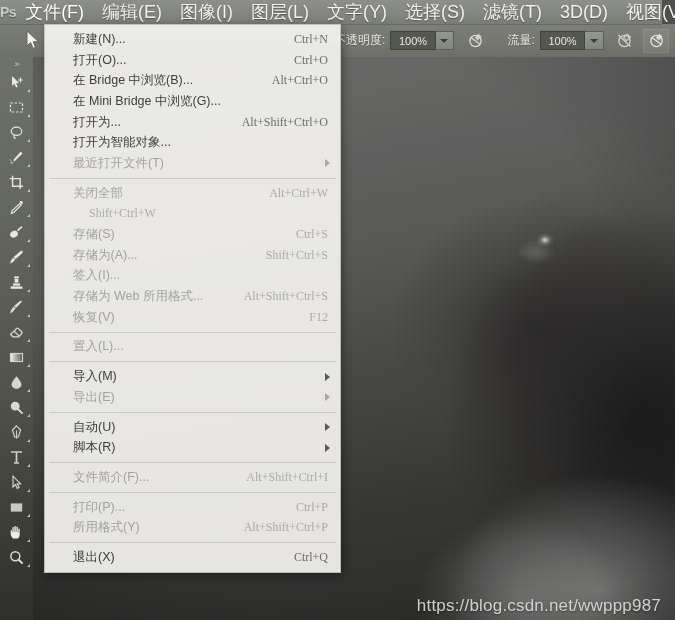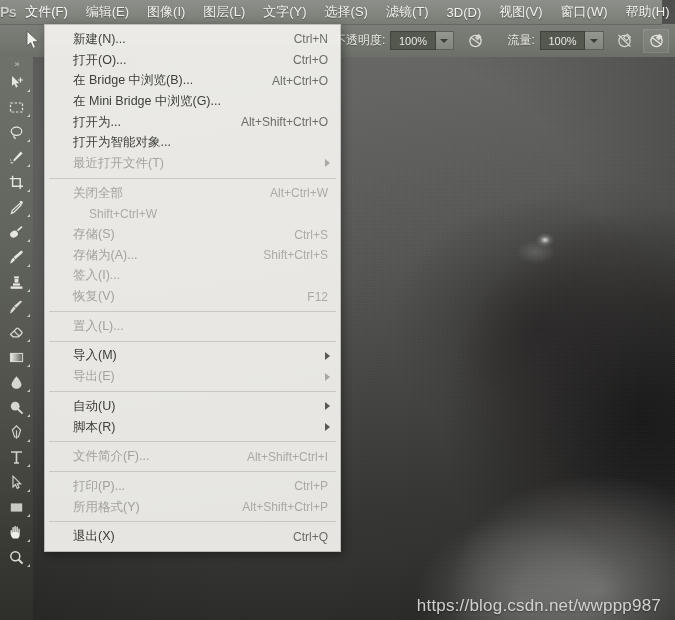--- a/index.html
+++ b/index.html
@@ -63,21 +63,21 @@
     display: flex; align-items: center; justify-content: center;
     font-size: 14px; font-weight: bold;
     color: #c9ccc6;
     letter-spacing: -0.5px;
     text-shadow: 0 1px 1px rgba(0,0,0,0.35);
   }
   .menu-item {
     height: 24px;
     padding: 0 9px;
     display: flex; align-items: center;
-    font-size: 13px;
+    font-size: 18px;
     color: #f2f2ee;
     white-space: nowrap;
     text-shadow: 0 1px 1px rgba(0,0,0,0.35);
   }
   .menu-item.active {
     color: #ffffff;
   }
 
   
   .optionsbar {
@@ -171,20 +171,21 @@
     font-size: 12.5px;
     color: #3b3b38;
     white-space: nowrap;
     position: relative;
   }
   .dd-row.disabled { color: #a9a8a4; }
   .dd-label { flex: 1 1 auto; }
   .dd-accel {
     color: #6d6d69; font-size: 12px;
     padding-left: 16px;
+    font-family: Liberation Serif, serif;
   }
   .dd-row.disabled .dd-accel { color: #b2b1ad; }
   .dd-arrow {
     position: absolute; right: 10px; top: 50%;
     transform: translateY(-50%);
     width: 0; height: 0;
     border-top: 4px solid transparent;
     border-bottom: 4px solid transparent;
     border-left: 5px solid #5a5a56;
   }
@@ -491,20 +492,24 @@
     </div>
     <div class="dd-row disabled">
       <span class="dd-label">存储为(A)...</span>
       <span class="dd-accel">Shift+Ctrl+S</span>
     </div>
     <div class="dd-row disabled">
       <span class="dd-label">签入(I)...</span>
       <span class="dd-accel"></span>
     </div>
     <div class="dd-row disabled">
+      <span class="dd-label">存储为 Web 所用格式...</span>
+      <span class="dd-accel">Alt+Shift+Ctrl+S</span>
+    </div>
+    <div class="dd-row disabled">
       <span class="dd-label">恢复(V)</span>
       <span class="dd-accel">F12</span>
     </div>
 
     <div class="dd-sep"></div>
 
     <div class="dd-row disabled">
       <span class="dd-label">置入(L)...</span>
       <span class="dd-accel"></span>
     </div>

